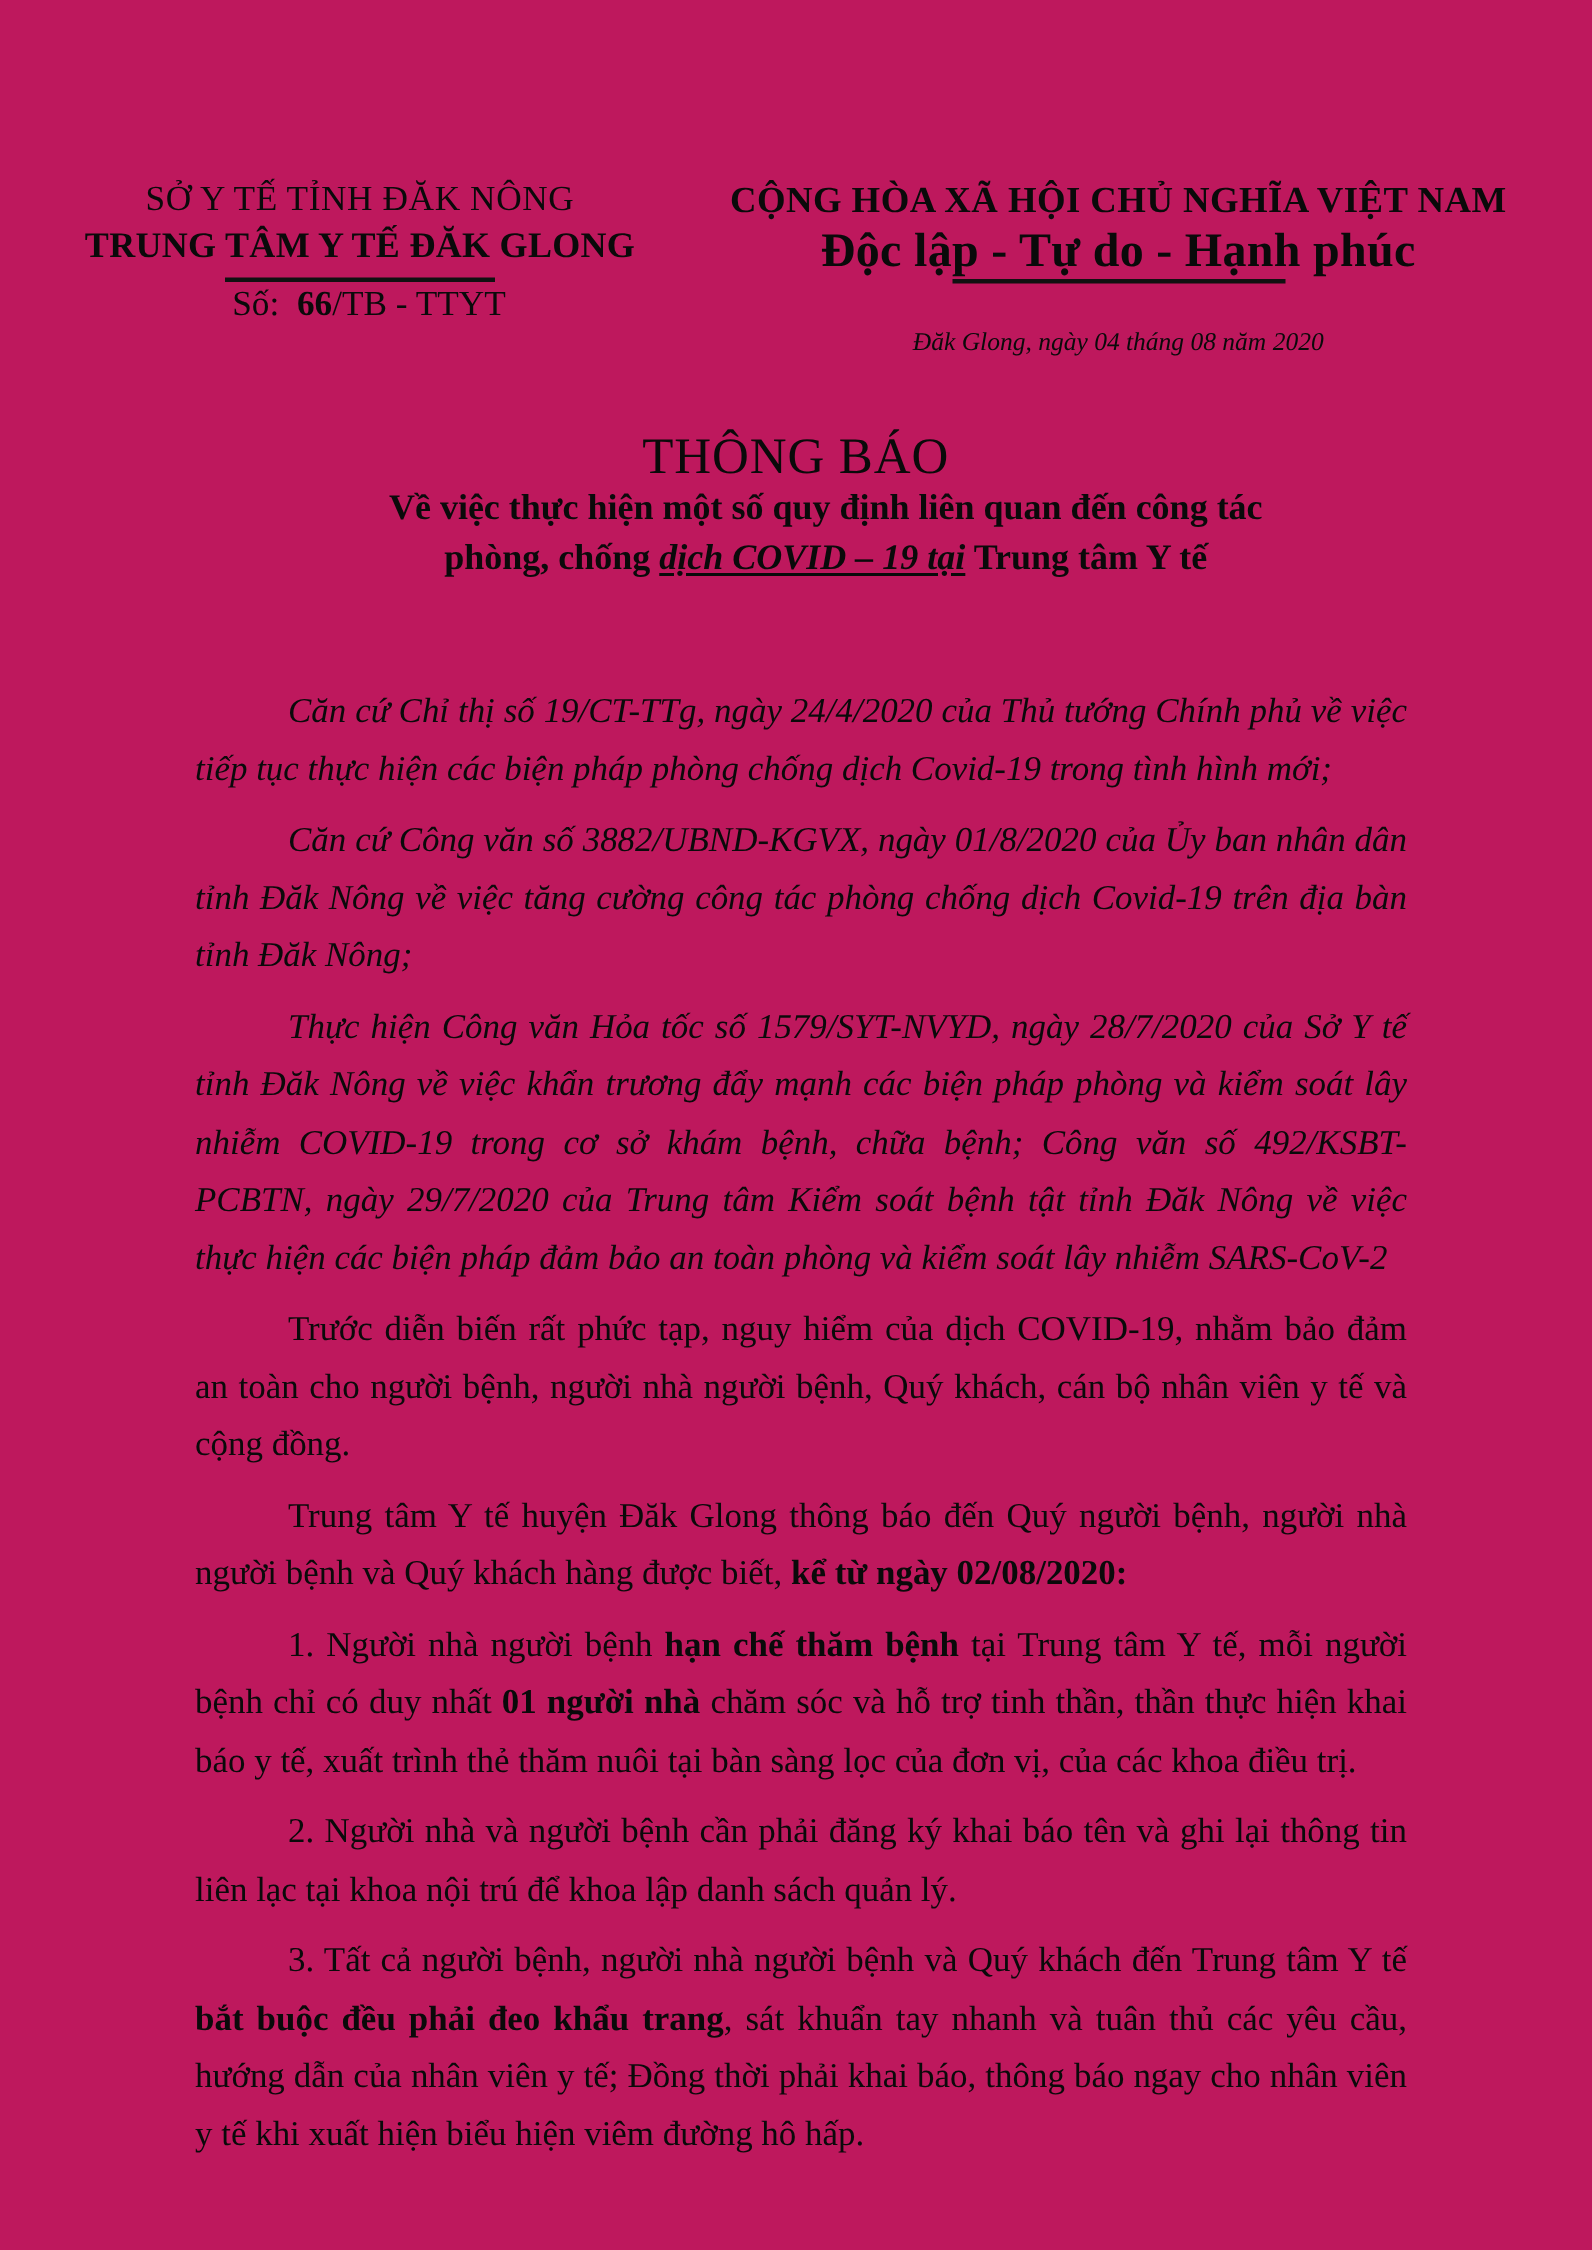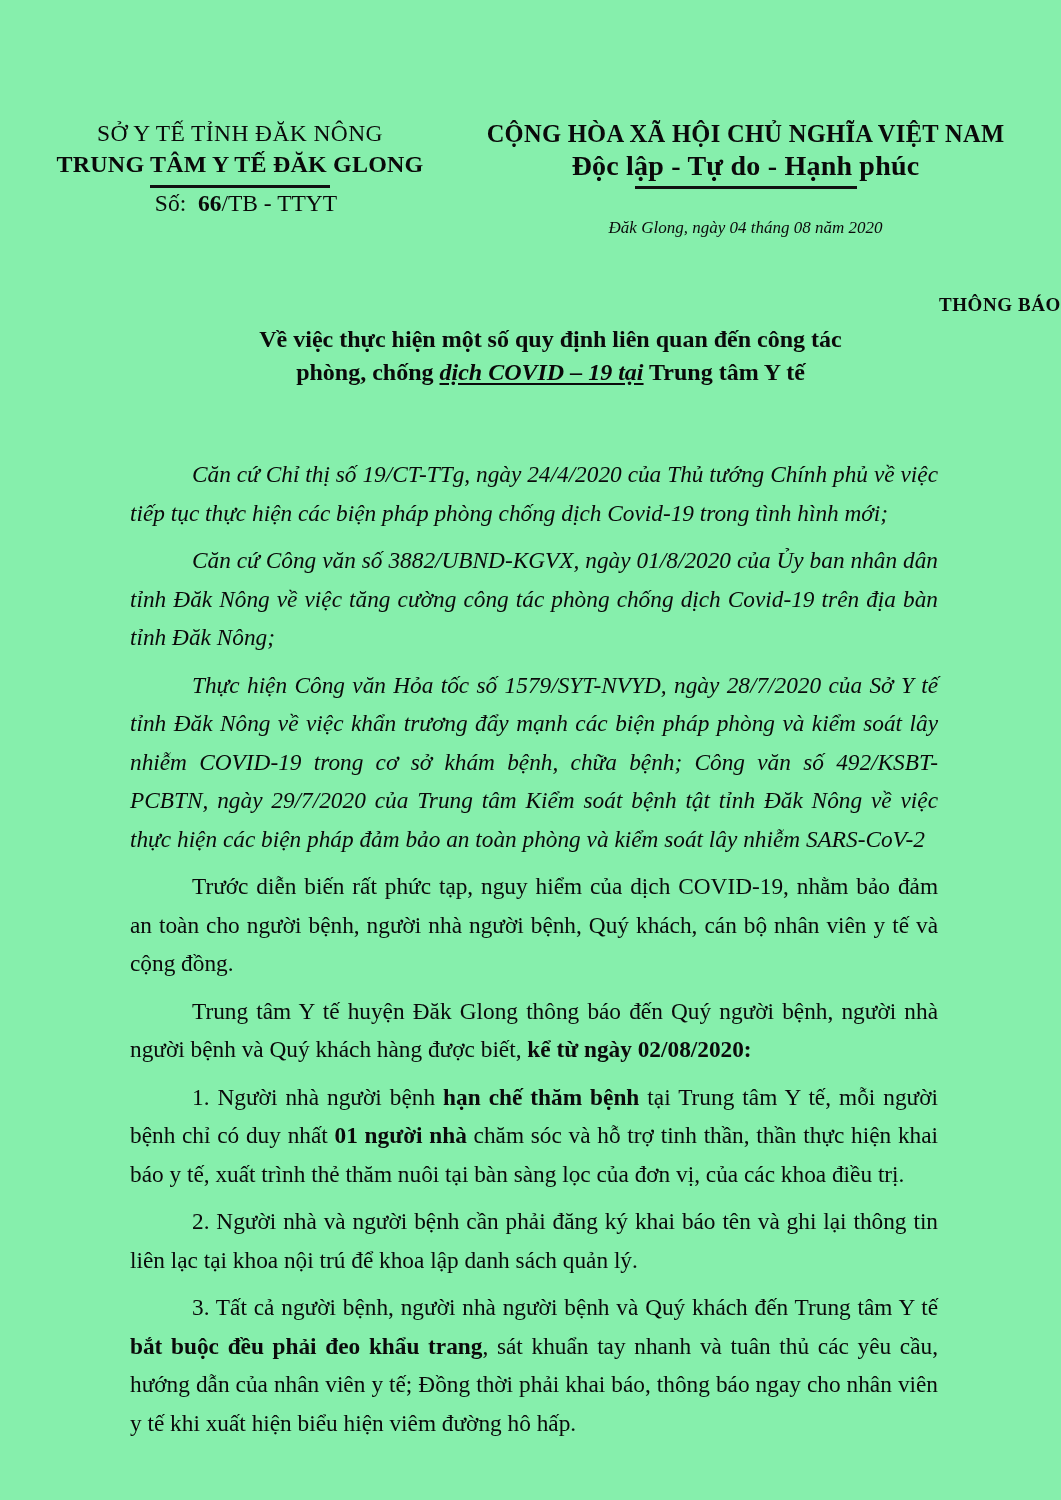--- a/index.html
+++ b/index.html
@@ -12,21 +12,21 @@
     height: 1500px;
     font-family: "Liberation Serif", "DejaVu Serif", serif;
     color: #0a0a0a;
     position: relative;
     overflow: hidden;
   }
   .page {
     width: 1061px;
     height: 1500px;
     position: relative;
-    background: #86efac;
+    background: #be185d;
   }
 
   
   .header {
     position: absolute;
     top: 118px;
     left: 0;
     width: 1061px;
     display: flex;
     flex-direction: row;
@@ -73,21 +73,21 @@
   .doc-number b { font-weight: bold; }
 
   .nation-line1 {
     font-size: 24.5px;
     font-weight: bold;
     letter-spacing: 0.3px;
     line-height: 32px;
     white-space: nowrap;
   }
   .nation-line2 {
-    font-size: 28px;
+    font-size: 32px;
     font-weight: bold;
     line-height: 32px;
     white-space: nowrap;
     letter-spacing: 0.2px;
   }
   .rule-right {
     width: 222px;
     height: 2.5px;
     background: #111;
     margin: 4px auto 0 auto;
@@ -103,25 +103,24 @@
 
   
   .title-block {
     position: absolute;
     top: 288px;
     left: 0;
     width: 1061px;
     text-align: center;
   }
   .title-main {
-    font-size: 19px;
-    font-weight: bold;
+    font-size: 34px;
+    font-weight: normal;
     letter-spacing: 0.6px;
     line-height: 34px;
-    text-align: right;
   }
   .title-sub {
     font-size: 24px;
     font-weight: bold;
     line-height: 32px;
     margin-top: 1px;
     padding-left: 40px;
   }
   .title-sub .u { text-decoration: underline; text-underline-offset: 3px; font-style: italic; }
 

